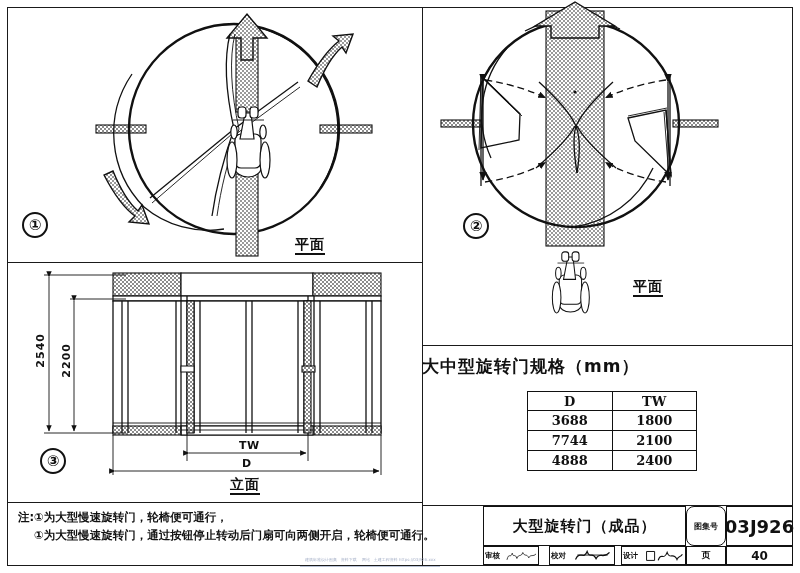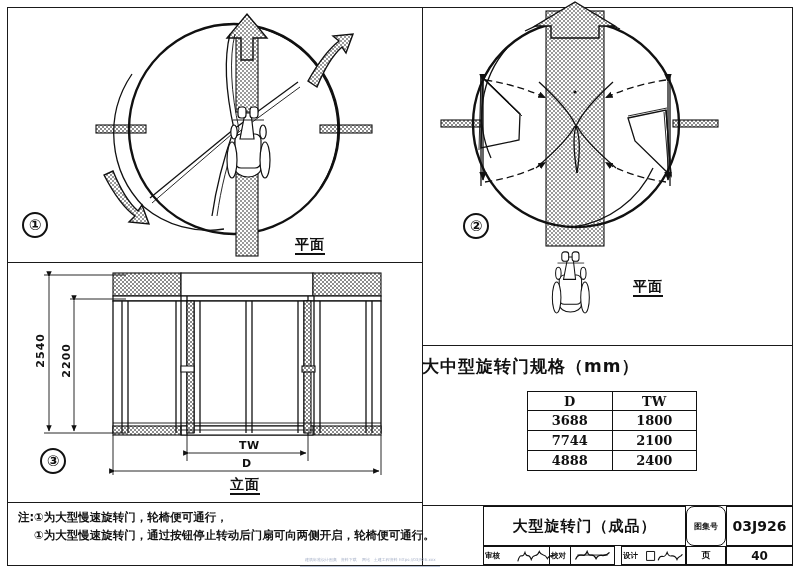--- a/index.html
+++ b/index.html
@@ -69,30 +69,30 @@
 
   
   #titleblock{position:absolute;left:483px;top:506px;width:310px;height:59px;}
   .tb{position:absolute;box-sizing:border-box;border:1.3px solid #111;}
   #tb-name{left:0;top:0;width:203px;height:40px;
     display:flex;align-items:center;justify-content:center;
     font-size:15px;font-weight:bold;letter-spacing:1px;}
   #tb-atlas-label{left:203px;top:0;width:40px;height:40px;
     display:flex;align-items:center;justify-content:center;font-size:8px;font-weight:bold;border-radius:8px;}
   #tb-atlas-val{left:243px;top:0;width:67px;height:40px;
-    display:flex;align-items:center;justify-content:center;font-size:14px;font-weight:bold;}
+    display:flex;align-items:center;justify-content:center;font-size:18px;font-weight:bold;}
   #tb-page-label{left:203px;top:40px;width:40px;height:19px;
     display:flex;align-items:center;justify-content:center;font-size:9px;font-weight:bold;}
   #tb-page-val{left:243px;top:40px;width:67px;height:19px;
     display:flex;align-items:center;justify-content:center;font-size:12px;font-weight:bold;}
   .sigcell{position:absolute;top:40px;height:19px;box-sizing:border-box;
     border:1.3px solid #111;display:flex;align-items:center;}
   .sigcell .sl{font-size:7.5px;font-weight:bold;padding-left:1px;width:20px;flex:none;}
   .sigcell .sv{flex:1;height:100%;position:relative;}
-  #sig-1{left:0;width:88px;}
+  #sig-1{left:0;width:56px;}
   #sig-2{left:66px;width:66px;}
   #sig-3{left:138px;width:65px;}
   .scribble{position:absolute;left:0;top:0;width:100%;height:100%;}
   
   #watermark{position:absolute;left:305px;top:557px;width:200px;height:8px;
     font-size:4px;color:#9aa6c0;white-space:nowrap;overflow:hidden;opacity:.85;}
   #wmline{position:absolute;left:300px;top:566px;width:140px;height:1px;background:#b9c3d6;}
 </style>
 </head>
 <body>

